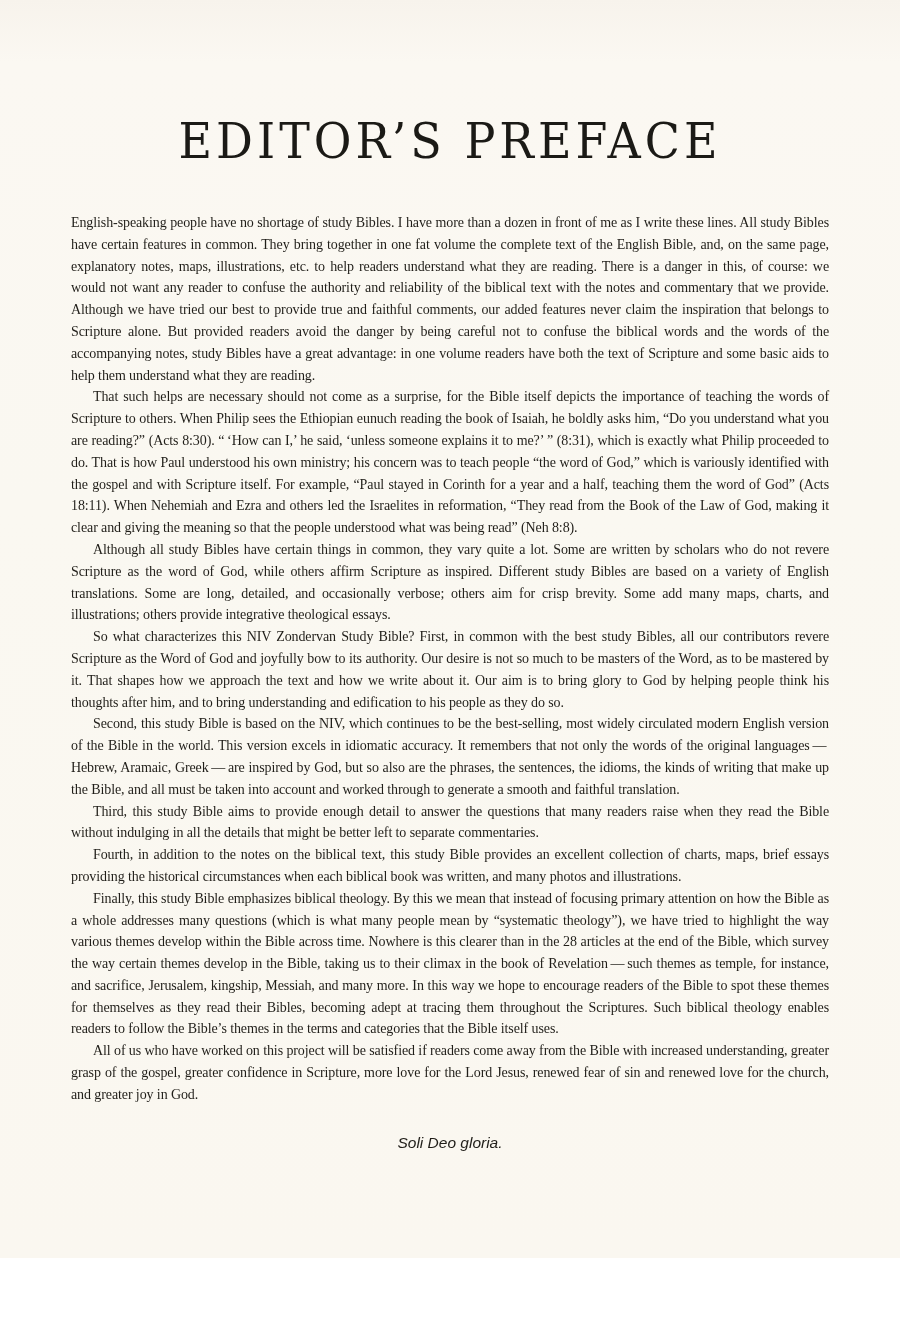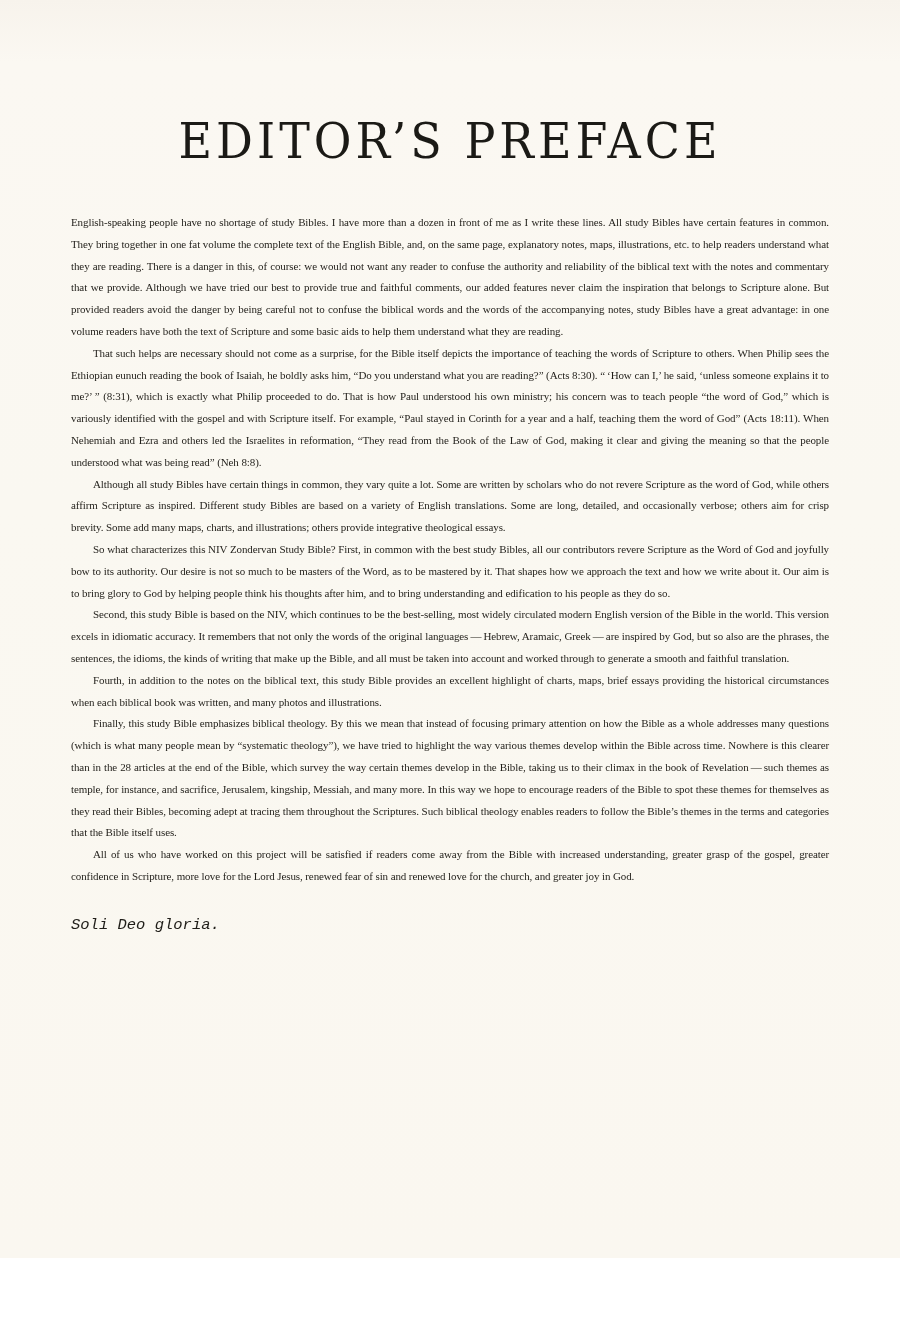--- a/index.html
+++ b/index.html
@@ -22,40 +22,40 @@
     font-family: "DejaVu Serif", "Liberation Serif", serif;
     font-weight: 400;
     font-size: 46px;
     letter-spacing: 4px;
     color: #1b1a16;
     transform: scaleY(1.04);
   }
   .body-text {
     margin: 46px 71px 0 71px;
     font-family: "Liberation Serif", "DejaVu Serif", serif;
-    font-size: 11px;
+    font-size: 14px;
     line-height: 21.8px;
     letter-spacing: -0.1px;
     color: #201e19;
     text-align: justify;
   }
   .para {
     margin: 0;
   }
   .para.indent {
     text-indent: 22px;
   }
   .italic {
   }
   .closing {
     margin: 26px 71px 0 71px;
-    font-family: Liberation Mono, monospace;
+    font-family: Liberation Sans, sans-serif;
     font-size: 15.5px;
     color: #201e19;
-    text-align: left;
+    text-align: center;
   }
   .closing-gloria {
     margin: 0;
     font-style: italic;
     line-height: 22px;
   }
   .closing-author {
     margin: 8px 0 0 0;
     font-style: normal;
     line-height: 22px;
@@ -66,21 +66,22 @@
 
 <div class="page">
   <h1 class="title">EDITOR’S PREFACE</h1>
 
   <div class="body-text">
       <p class="para"><span>English-speaking people have no shortage of study Bibles. I have more than a dozen in front of me as I write these lines. All study Bibles have certain features in common. They bring together in one fat volume the complete text of the English Bible, and, on the same page, explanatory notes, maps, illustrations, etc. to help readers understand what they are reading. There is a danger in this, of course: we would not want any reader to confuse the authority and reliability of the biblical text with the notes and commentary that we provide. Although we have tried our best to provide true and faithful comments, our added features never claim the inspiration that belongs to Scripture alone. But provided readers avoid the danger by being careful not to confuse the biblical words and the words of the accompanying notes, study Bibles have a great advantage: in one volume readers have both the text of Scripture and some basic aids to help them understand what they are reading.</span></p>
       <p class="para indent"><span>That such helps are necessary should not come as a surprise, for the Bible itself depicts the importance of teaching the words of Scripture to others. When Philip sees the Ethiopian eunuch reading the book of Isaiah, he boldly asks him, “Do you understand what you are reading?” (Acts 8:30). “ ‘How can I,’ he said, ‘unless someone explains it to me?’ ” (8:31), which is exactly what Philip proceeded to do. That is how Paul understood his own ministry; his concern was to teach people “the word of God,” which is variously identified with the gospel and with Scripture itself. For example, “Paul stayed in Corinth for a year and a half, teaching them the word of God” (Acts 18:11). When Nehemiah and Ezra and others led the Israelites in reformation, “They read from the Book of the Law of God, making it clear and giving the meaning so that the people understood what was being read” (Neh 8:8).</span></p>
       <p class="para indent"><span>Although all study Bibles have certain things in common, they vary quite a lot. Some are written by scholars who do not revere Scripture as the word of God, while others affirm Scripture as inspired. Different study Bibles are based on a variety of English translations. Some are long, detailed, and occasionally verbose; others aim for crisp brevity. Some add many maps, charts, and illustrations; others provide integrative theological essays.</span></p>
       <p class="para indent"><span>So what characterizes this </span><span class="italic">NIV Zondervan Study Bible</span><span>? First, in common with the best study Bibles, all our contributors revere Scripture as the Word of God and joyfully bow to its authority. Our desire is not so much to be masters of the Word, as to be mastered by it. That shapes how we approach the text and how we write about it. Our aim is to bring glory to God by helping people think his thoughts after him, and to bring understanding and edification to his people as they do so.</span></p>
       <p class="para indent"><span>Second, this study Bible is based on the NIV, which continues to be the best-selling, most widely circulated modern English version of the Bible in the world. This version excels in idiomatic accuracy. It remembers that not only the words of the original languages — Hebrew, Aramaic, Greek — are inspired by God, but so also are the phrases, the sentences, the idioms, the kinds of writing that make up the Bible, and all must be taken into account and worked through to generate a smooth and faithful translation.</span></p>
-      <p class="para indent"><span>Fourth, in addition to the notes on the biblical text, this study Bible provides an excellent highlight of charts, maps, brief essays providing the historical circumstances when each biblical book was written, and many photos and illustrations.</span></p>
+      <p class="para indent"><span>Third, this study Bible aims to provide enough detail to answer the questions that many readers raise when they read the Bible without indulging in all the details that might be better left to separate commentaries.</span></p>
+      <p class="para indent"><span>Fourth, in addition to the notes on the biblical text, this study Bible provides an excellent collection of charts, maps, brief essays providing the historical circumstances when each biblical book was written, and many photos and illustrations.</span></p>
       <p class="para indent"><span>Finally, this study Bible emphasizes biblical theology. By this we mean that instead of focusing primary attention on how the Bible as a whole addresses many questions (which is what many people mean by “systematic theology”), we have tried to highlight the way various themes develop within the Bible across time. Nowhere is this clearer than in the 28 articles at the end of the Bible, which survey the way certain themes develop in the Bible, taking us to their climax in the book of Revelation — such themes as temple, for instance, and sacrifice, Jerusalem, kingship, Messiah, and many more. In this way we hope to encourage readers of the Bible to spot these themes for themselves as they read their Bibles, becoming adept at tracing them throughout the Scriptures. Such biblical theology enables readers to follow the Bible’s themes in the terms and categories that the Bible itself uses.</span></p>
       <p class="para indent"><span>All of us who have worked on this project will be satisfied if readers come away from the Bible with increased understanding, greater grasp of the gospel, greater confidence in Scripture, more love for the Lord Jesus, renewed fear of sin and renewed love for the church, and greater joy in God.</span></p>
     </div>
 
   <div class="closing">
     <p class="closing-gloria">Soli Deo gloria.</p>
   </div>
 </div>
 
 </body></html>

